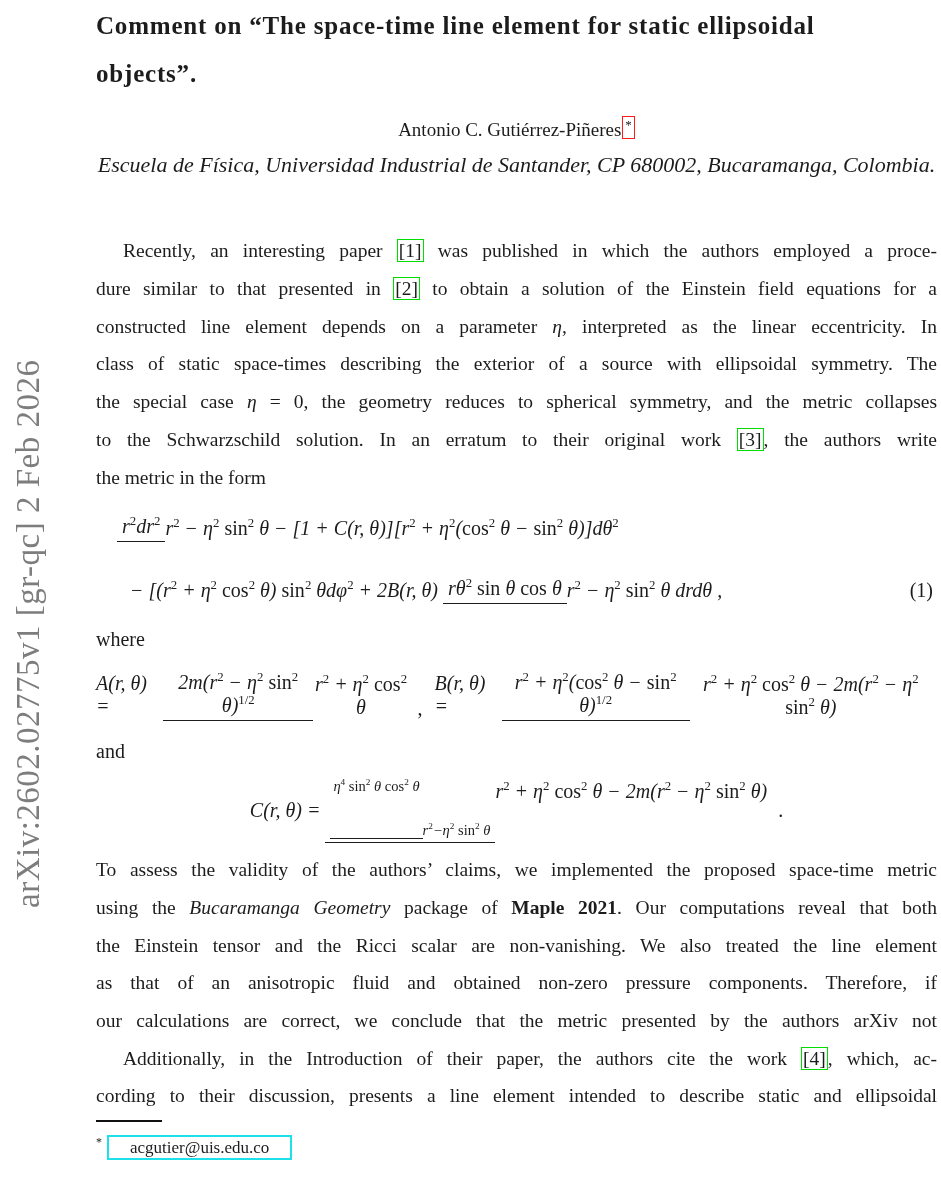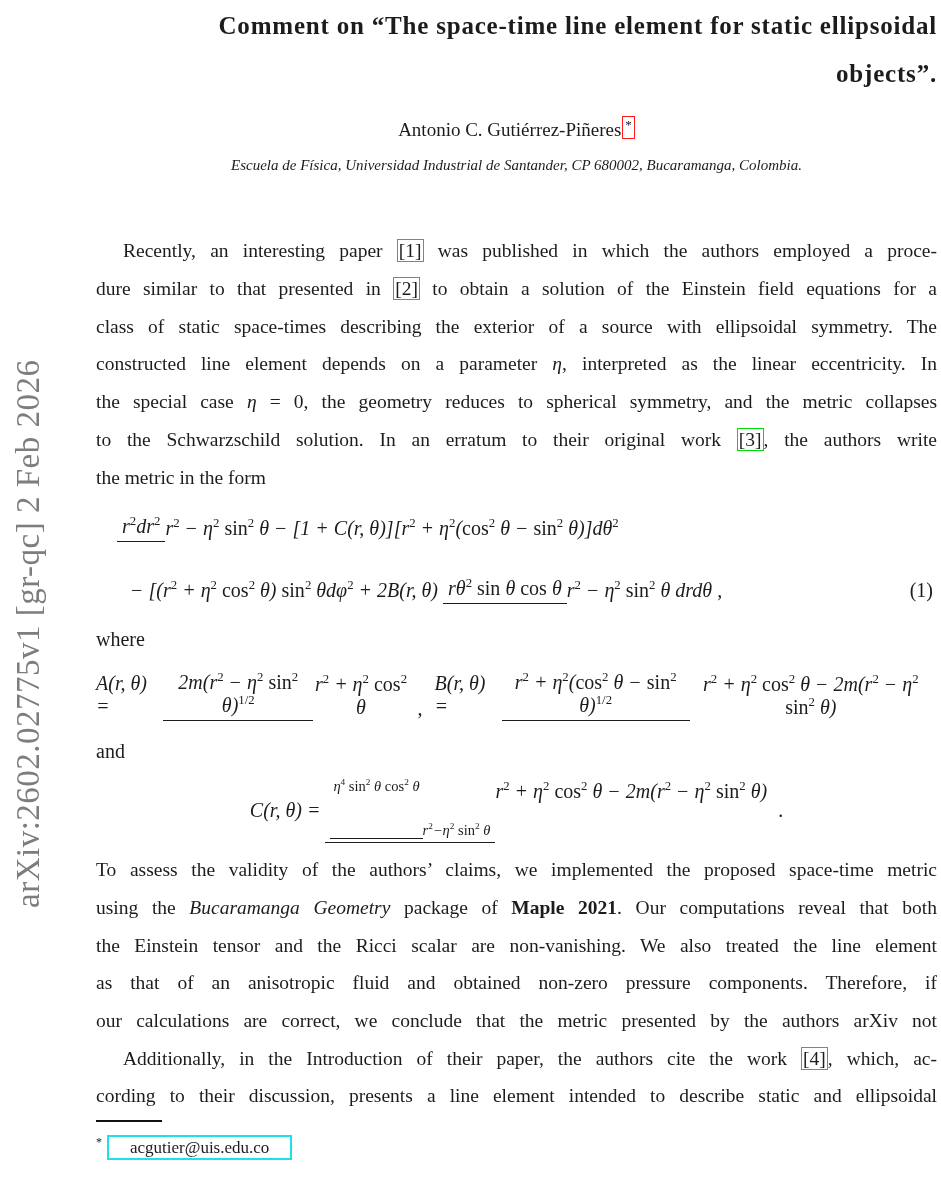--- a/index.html
+++ b/index.html
@@ -5,26 +5,26 @@
   html,body{margin:0;padding:0;background:#ffffff;}
   body{width:941px;height:1200px;position:relative;overflow:hidden;
        font-family:"Liberation Serif", serif;color:#1c1c1c;}
 
   .arxiv-stamp{position:absolute;left:10px;top:908px;
     transform:rotate(-90deg);transform-origin:0 0;
     font-size:33px;letter-spacing:0.5px;color:#7d7d7d;white-space:nowrap;}
 
   .page{padding:2px 4px 0 96px;}
 
-  .title{font-weight:bold;font-size:25px;line-height:48px;text-align:right;
+  .title{font-weight:bold;font-size:25px;line-height:48px;text-align:left;
          letter-spacing:0.8px;margin:0;}
   .author{text-align:center;font-size:19px;margin-top:15px;line-height:24px;}
   .refmark{font-size:13px;border:1.5px solid #ff1a1a;padding:0 2px 6px 2px;
            margin-left:1px;color:#1c1c1c;text-decoration:none;}
-  .affil{text-align:center;font-style:italic;font-size:15px;margin-top:12px;line-height:22px;}
+  .affil{text-align:center;font-style:italic;font-size:22px;margin-top:12px;line-height:22px;}
 
   .para{margin:0;}
   .p1{margin-top:56px;}
   .pline{font-size:19.5px;line-height:37.7px;text-align:justify;text-align-last:justify;
          white-space:normal;}
   .pline.indent{text-indent:27px;}
   .pline.last{text-align-last:left;}
 
   .cite{border:1.5px solid #00dd00;padding:0 1px;}
 
@@ -71,22 +71,22 @@
 
   <div class="author">
     <span>Antonio  C.  Gutiérrez-Piñeres</span><sup class="refmark">*</sup>
   </div>
 
   <div class="affil">Escuela de Física, Universidad Industrial de Santander, CP 680002, Bucaramanga, Colombia.</div>
 
   <div class="para p1">
     <div class="pline indent">Recently, an interesting paper <span class="cite">[1]</span> was published in which the authors employed a proce-</div>
     <div class="pline">dure similar to that presented in <span class="cite">[2]</span> to obtain a solution of the Einstein field equations for a</div>
+    <div class="pline">constructed line element depends on a parameter <i>η</i>, interpreted as the linear eccentricity. In</div>
     <div class="pline">class of static space-times describing the exterior of a source with ellipsoidal symmetry. The</div>
-    <div class="pline">constructed line element depends on a parameter <i>η</i>, interpreted as the linear eccentricity. In</div>
     <div class="pline">the special case <i>η</i> = 0, the geometry reduces to spherical symmetry, and the metric collapses</div>
     <div class="pline">to the Schwarzschild solution.  In an erratum to their original work <span class="cite">[3]</span>, the authors write</div>
     <div class="pline last">the metric in the form</div>
   </div>
 
   <div class="eqrow math eq1a">
     <span class="frac">
       <span class="num">r<sup>2</sup>dr<sup>2</sup></span>
       <span class="den">r<sup>2</sup> − η<sup>2</sup> <span class="up">sin</span><sup>2</sup> θ</span>
     </span>

